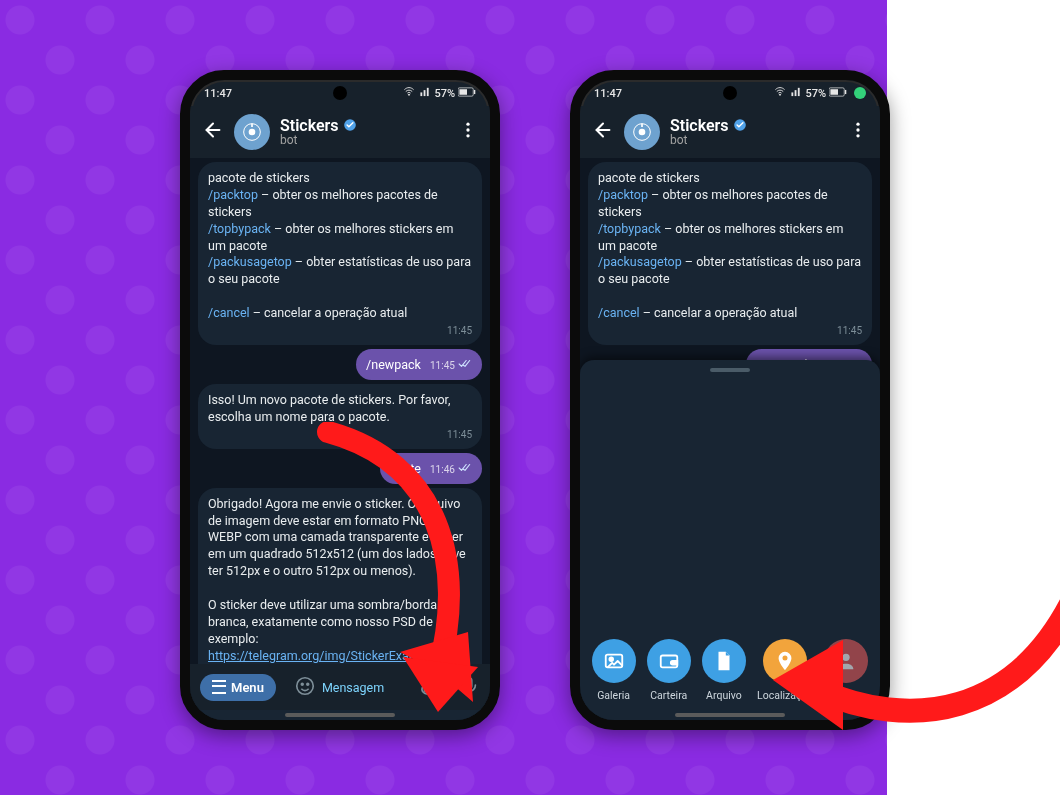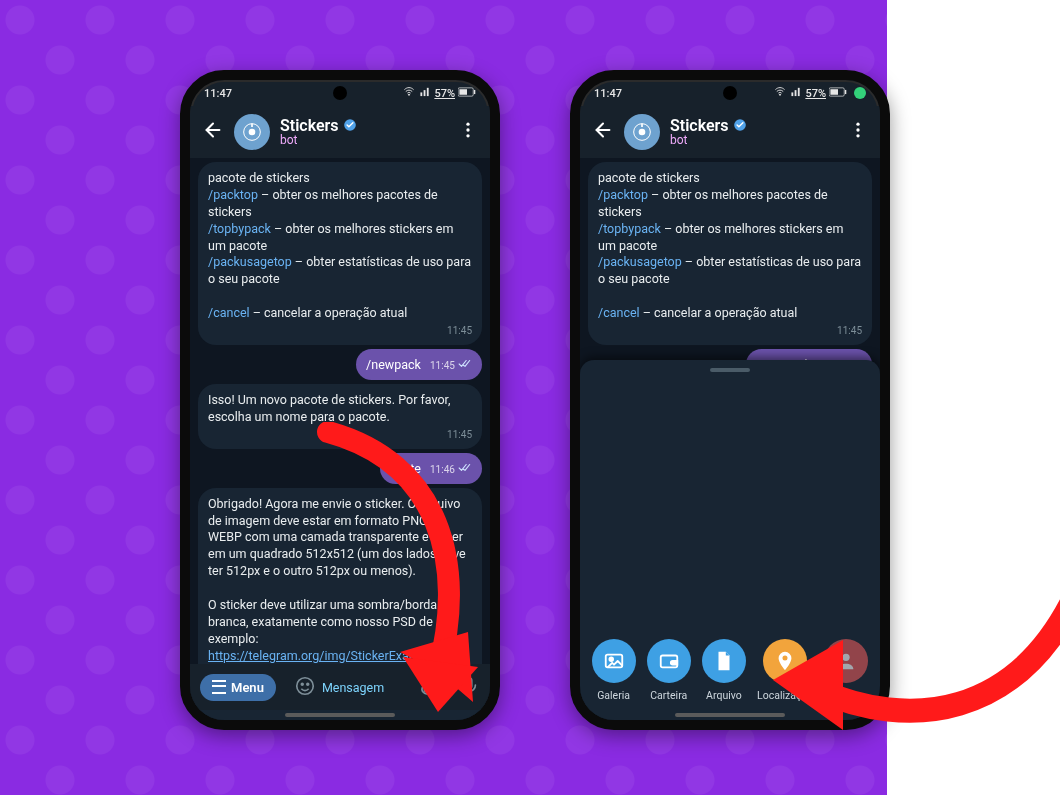--- a/index.html
+++ b/index.html
@@ -20,31 +20,31 @@
   .phone.left{left:180px;top:70px;}
   .phone.right{left:570px;top:70px;}
   .phone .notch{
     position:absolute;top:6px;left:50%;transform:translateX(-50%);
     width:14px;height:14px;border-radius:50%;background:#000;
   }
   .status-bar{
     height:26px;display:flex;justify-content:space-between;align-items:center;
     padding:0 14px;color:#e6e6e6;font-size:11px;font-weight:500;
   }
-  .status-bar .sb-right{display:flex;align-items:center;gap:3px;text-decoration:underline;}
+  .status-bar .sb-right{display:flex;align-items:center;gap:3px;}
   .cam-pill{width:12px;height:12px;border-radius:50%;background:#33d17a;margin-left:4px;}
   .chat-header{
     display:flex;align-items:center;height:52px;padding:0 12px;color:#fff;gap:10px;
     background:#17212b;border-bottom:1px solid rgba(0,0,0,.2);
   }
   .avatar{width:36px;height:36px;border-radius:50%;background:#6ea2cf;display:flex;align-items:center;justify-content:center;color:#fff;}
   .avatar svg{width:20px;height:20px;}
   .hdr-title{display:flex;flex-direction:column;line-height:1.1;}
   .hdr-name{display:flex;align-items:center;gap:4px;font-size:16px;font-weight:600;}
-  .hdr-sub{font-size:12px;color:#f0abfc;}
+  .hdr-sub{font-size:12px;color:#a3a3a3;}
   .verify-badge{width:14px;height:14px;}
   .kebab{margin-left:auto;color:#fff;}
   .back-arrow{color:#fff;}
   .chat-body{
     position:absolute;top:78px;bottom:0;left:0;right:0;
     background:#0e1621;overflow:hidden;color:#e9edef;font-size:12.5px;
   }
   .bubble{
     margin:4px 8px;padding:8px 10px 6px 10px;border-radius:18px;max-width:88%;
     line-height:1.35;position:relative;word-wrap:break-word;

